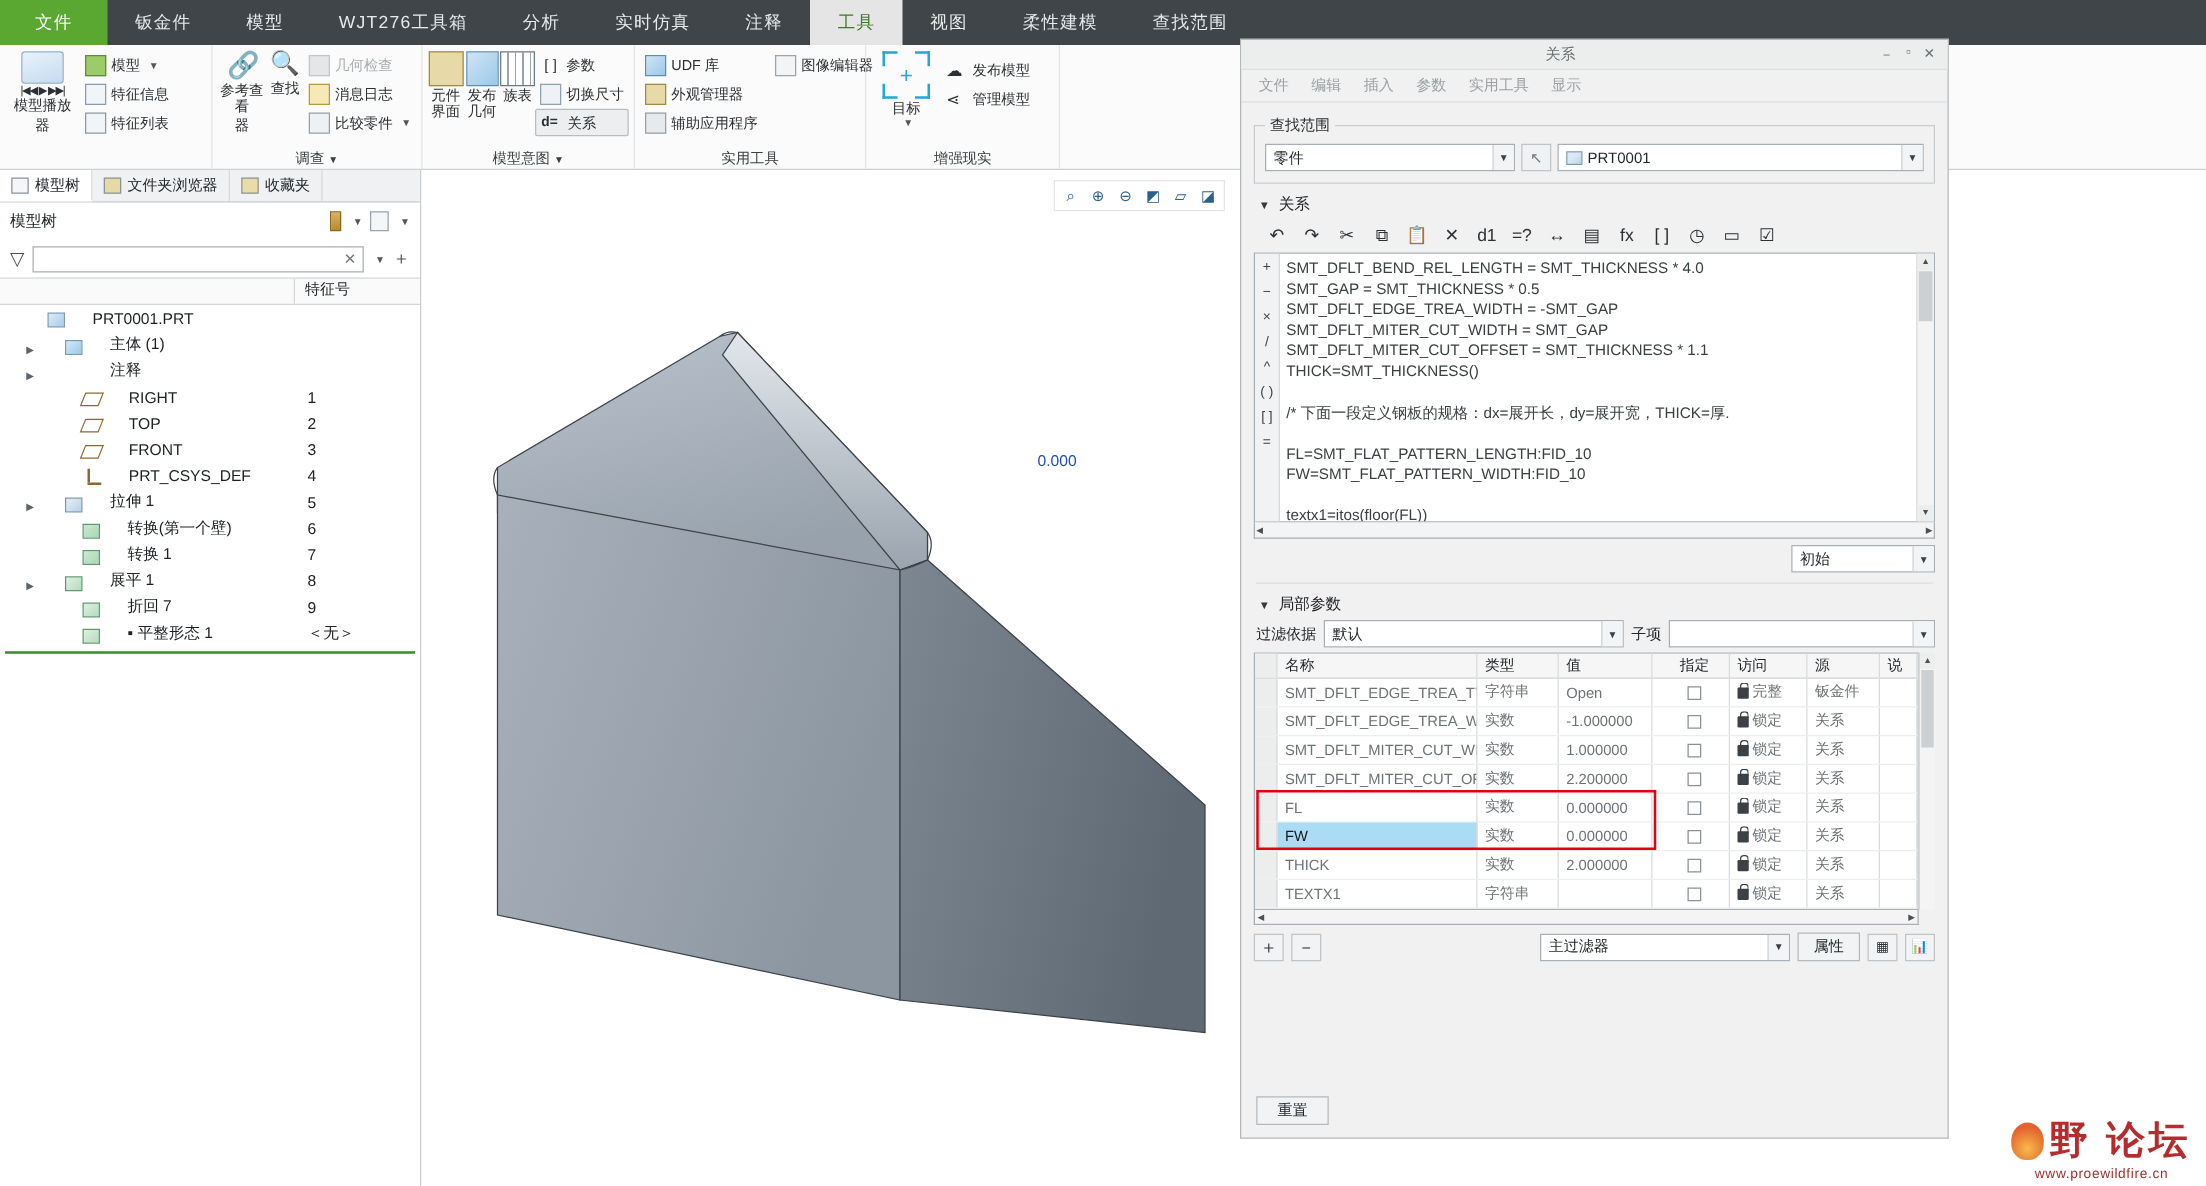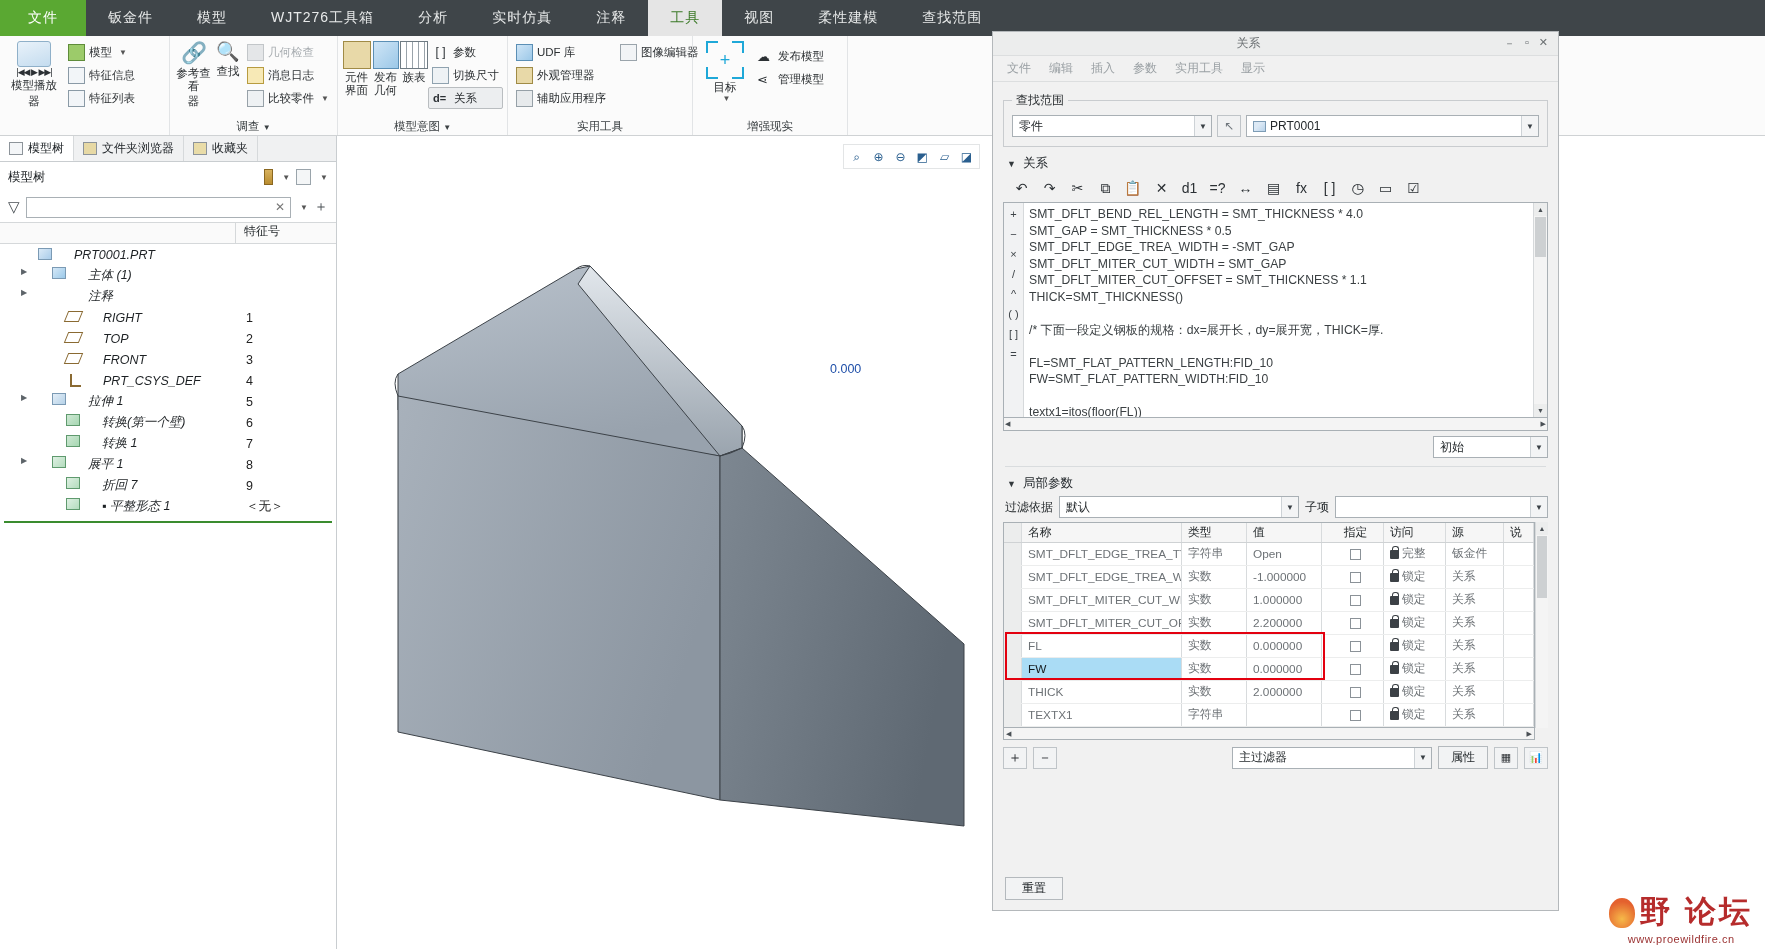--- a/index.html
+++ b/index.html
@@ -90,21 +90,21 @@
     display:flex; align-items:center; justify-content:flex-end; padding-right:5px;
     color:#777; font-size:12px;
   }
   .treehead{
     display:flex; height:22px; border-top:1px solid #d5d8da; border-bottom:1px solid #d5d8da;
     background:#fafafa; font-size:12px; color:#23282b; align-items:flex-start;
   }
   .treehead .c1{ flex:1; padding-left:8px; border-right:1px solid #d5d8da; height:100%;}
   .treehead .c2{ width:100px; padding-left:8px; display:flex; align-items:center;}
   .trow{ display:flex; height:21px; align-items:center; font-size:12.5px; color:#1d2124;}
-  .trow .name{ flex:1; display:flex; align-items:flex-start; gap:22px;font-style:italic; }
+  .trow .name{ flex:1; display:flex; align-items:flex-end; gap:22px; }
   .trow .num{ width:100px; padding-left:10px; color:#222; }
   .arrow{ width:12px; text-align:center; color:#5d6469; font-size:8px;}
   .plane{ width:15px;height:11px;border:1.4px solid #8a6a32;transform:skewX(-22deg); display:inline-block;}
   .csys{ width:15px;height:13px; position:relative; display:inline-block;}
   .csys:before{content:"";position:absolute;left:4px;top:0;width:1.5px;height:11px;background:#8a6a32;}
   .csys:after{content:"";position:absolute;left:4px;bottom:0;width:11px;height:1.5px;background:#8a6a32;}
   .lp-underline{ height:2px; background:#3a8c2f; margin:4px 4px 0 4px;}
 
   
   .graphics{

